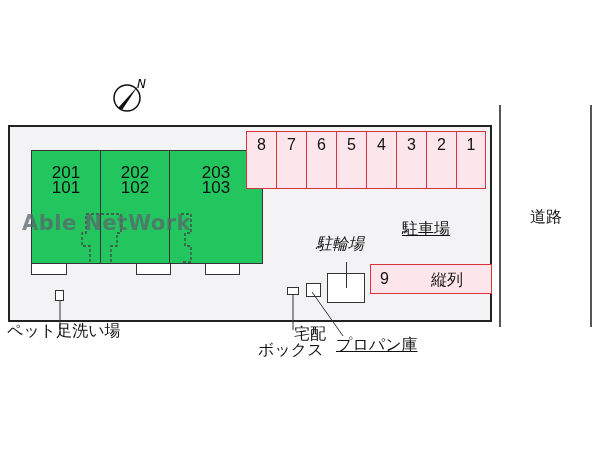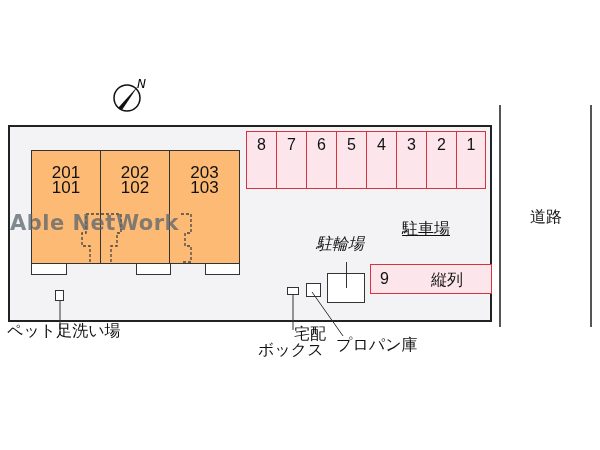--- a/index.html
+++ b/index.html
@@ -1,26 +1,26 @@
 <!DOCTYPE html>
 <html><head>
   <meta charset="utf-8">
   <style>
     html, body { margin:0; padding:0; }
     body { width:600px; height:450px; background:#ffffff; position:relative; overflow:hidden;
            font-family:"DejaVu Sans", sans-serif; color:#111; }
     .abs { position:absolute; }
     .site { left:8px; top:125px; width:484px; height:197px; background:#f3f3f5; border:2px solid #222; box-sizing:border-box; }
-    .bldg { top:150px; height:114px; background:#fdba74; border:1.5px solid #333; box-sizing:border-box; }
+    .bldg { top:150px; height:114px; background:#22c55e; border:1.5px solid #333; box-sizing:border-box; }
     .unit-label { position:absolute; top:14px; left:0; right:0; text-align:center; font-size:17px; line-height:15px; font-family:"Liberation Sans", sans-serif; }
     .porch { height:12px; background:#fff; border:1.5px solid #333; box-sizing:border-box; }
     .pk { top:131px; height:58px; background:#fde5ec; border:1.5px solid #d8323e; box-sizing:border-box; text-align:center; font-size:16px; padding-top:4px; font-family:"Liberation Sans", sans-serif; }
     .pk9 { left:370px; top:264px; width:122px; height:30px; background:#fde5ec; border:1.5px solid #d8323e; box-sizing:border-box; font-size:16px; font-family:"Liberation Sans", sans-serif; }
     .txt { font-size:16px; white-space:nowrap; }
-    .watermark { left:10px; top:211px; font-size:21px; font-weight:bold; color:rgba(90,100,110,0.75); font-family:"DejaVu Sans", sans-serif; letter-spacing:0.5px; }
+    .watermark { left:10px; top:211px; font-size:21px; font-weight:bold; color:rgba(90,100,110,0.75); font-family:"DejaVu Sans", sans-serif; letter-spacing:0.5px;padding-left:12px; }
   </style>
 </head>
 <body>
 
 <div class="abs" style="left:110px;top:76px;width:40px;height:40px;">
   <svg width="40" height="40" viewBox="0 0 40 40">
     <circle cx="17" cy="22" r="13" fill="#fff" stroke="#111" stroke-width="1.5"></circle>
     <polygon points="28,10 8,32 12,34" fill="#111"></polygon>
     <text x="27" y="12" font-size="12" font-style="italic" font-family="DejaVu Sans, sans-serif">N</text>
   </svg>
@@ -37,21 +37,21 @@
     <div>201</div>
     <div>101</div>
   </div>
 </div>
 <div class="abs bldg" style="left:100px;width:70px;padding-left:46px;">
   <div class="unit-label">
     <div>202</div>
     <div>102</div>
   </div>
 </div>
-<div class="abs bldg" style="left:169px;width:71px;">
+<div class="abs bldg" style="left:169px;width:94px;">
   <div class="unit-label">
     <div>203</div>
     <div>103</div>
   </div>
 </div>
 
 <div class="abs" style="left:0;top:0;width:600px;height:450px;pointer-events:none;">
   <svg width="600" height="450">
     <g fill="none" stroke="#444" stroke-width="1.3" stroke-dasharray="3,2">
       <polyline points="90,262 90,246 82,246 82,233 86,233 86,214 121,214 121,233 117,233 117,246 111,246 111,262"></polyline>
@@ -90,16 +90,16 @@
 <div class="abs" style="left:306px;top:283px;width:15px;height:14px;background:#fff;border:1.3px solid #333;box-sizing:border-box;"></div>
 <div class="abs" style="left:0;top:0;width:600px;height:450px;pointer-events:none;">
   <svg width="600" height="450">
     <line x1="293" y1="295" x2="293" y2="330" stroke="#333" stroke-width="1"></line>
     <line x1="312" y1="292" x2="343" y2="336" stroke="#333" stroke-width="1"></line>
     <line x1="60" y1="300" x2="60" y2="334" stroke="#333" stroke-width="1"></line>
   </svg>
 </div>
 <div class="abs txt" style="left:278px;top:324px;margin-left:16px;">宅配</div>
 <div class="abs txt" style="left:258px;top:340px;">ボックス</div>
-<div class="abs txt" style="left:336px;top:335px;">プロパン庫</div>
+<div class="abs txt" style="left:336px;top:335px;text-decoration:underline;">プロパン庫</div>
 
 <div class="abs" style="left:55px;top:290px;width:9px;height:11px;background:#fff;border:1.3px solid #333;box-sizing:border-box;"></div>
 <div class="abs txt" style="left:7px;top:321px;">ペット足洗い場</div>
 
 </body></html>

